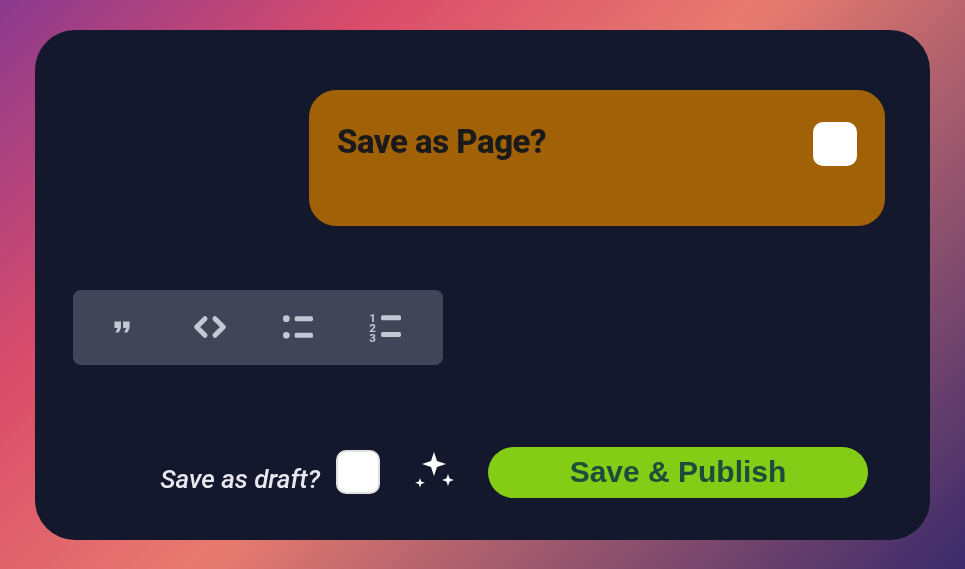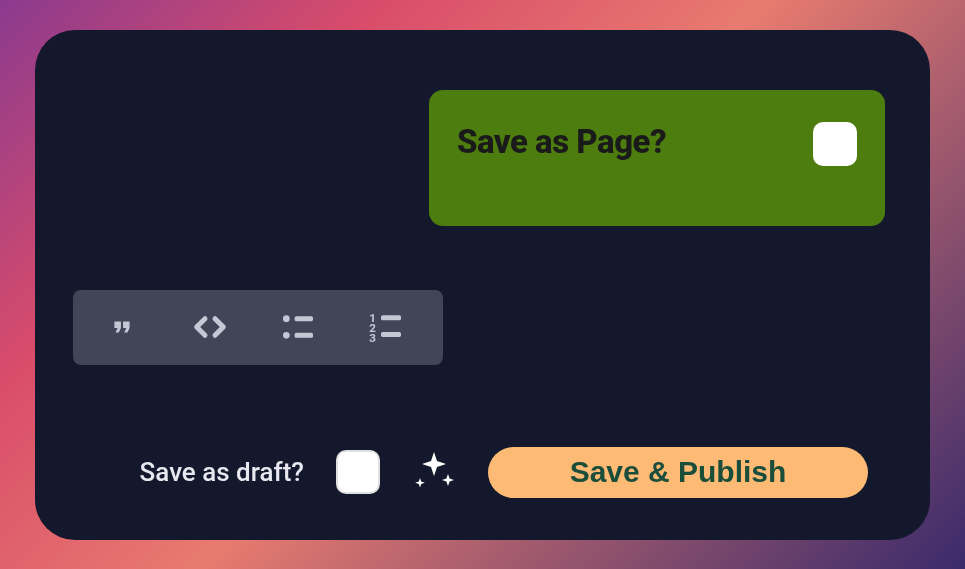--- a/index.html
+++ b/index.html
@@ -48,23 +48,23 @@
       display: flex;
       align-items: center;
       justify-content: center;
       color: #c4c8d4;
     }
 
     .tooltip-card {
       position: absolute;
       right: 45px;
       top: 60px;
-      width: 456px;
-      background: #4d7c0f;
-      border-radius: 14px;
+      width: 576px;
+      background: #a16207;
+      border-radius: 27px;
       padding: 32px 28px 28px 28px;
       color: #1a1a1a;
     }
 
     .tooltip-header {
       display: flex;
       justify-content: space-between;
       align-items: flex-start;
       margin-bottom: 32px;
     }
@@ -99,22 +99,23 @@
       right: 0;
       display: flex;
       align-items: center;
       justify-content: flex-end;
       gap: 30px;
       padding: 0 62px;
     }
 
     .draft-section {
       display: flex;
-      align-items: center;
-      gap: 32px;
+      align-items: flex-end;
+      gap: 16px;
+      font-style: italic;
     }
 
     .draft-label {
       color: #e8e8f0;
       font-size: 26px;
       font-weight: 500;
     }
 
     .draft-checkbox {
       width: 44px;
@@ -128,21 +129,21 @@
     .sparkle-icon {
       width: 48px;
       height: 48px;
       color: #ffffff;
       display: flex;
       align-items: center;
       justify-content: center;
     }
 
     .publish-button {
-      background: #fdba74;
+      background: #84cc16;
       color: #1a4d3a;
       border: none;
       border-radius: 32px;
       padding: 18px 58px;
       font-size: 30px;
       font-weight: 600;
       cursor: pointer;
       min-width: 380px;
       height: 51px;
       display: flex;

